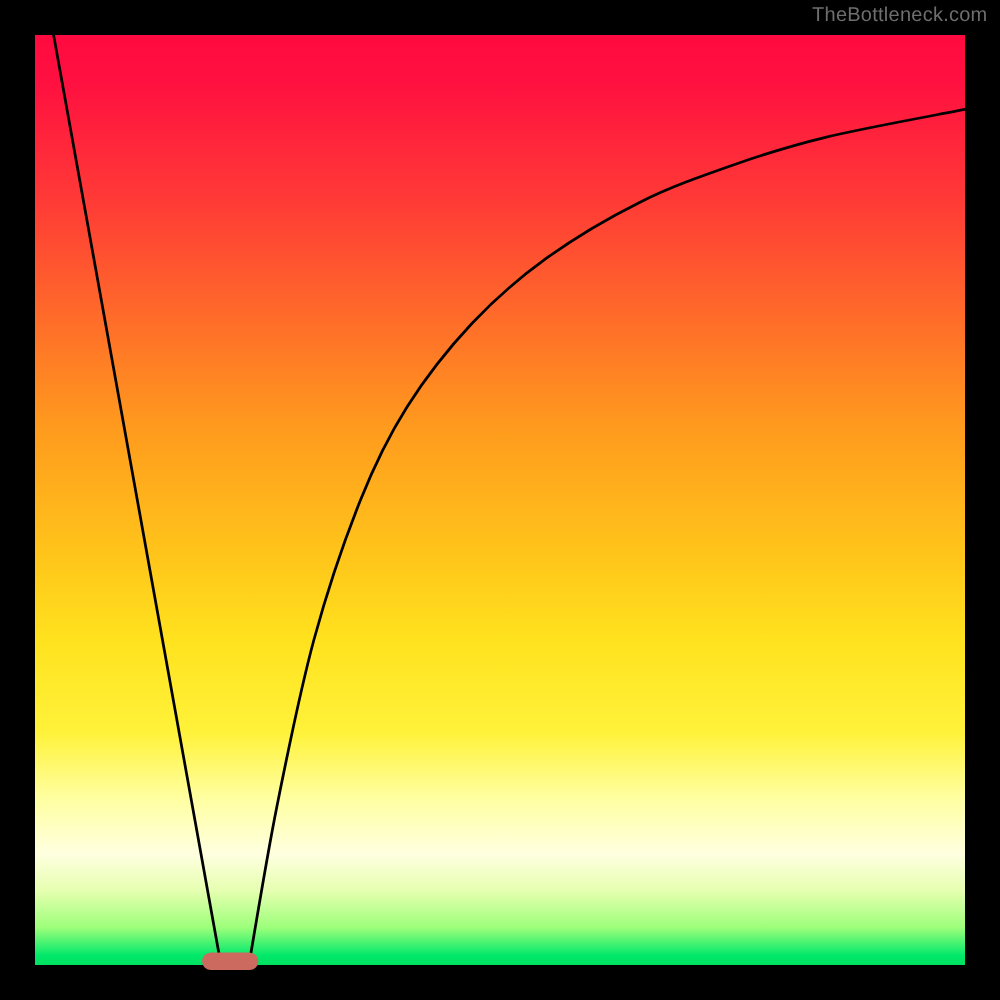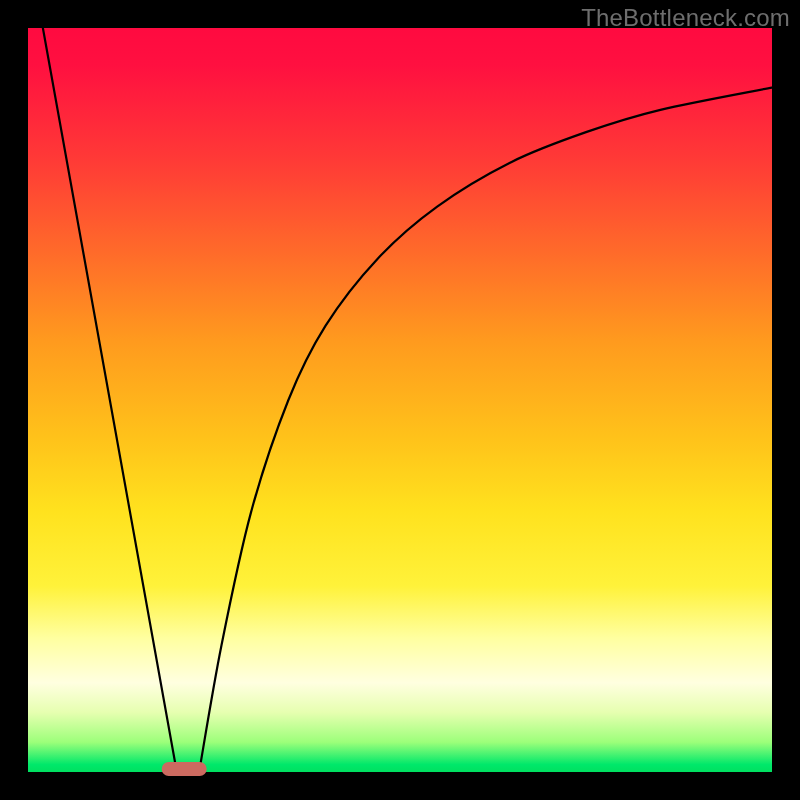--- a/index.html
+++ b/index.html
@@ -45,21 +45,21 @@
     left: 0;
     top: 0;
     width: 744px;
     height: 744px;
   }
   .watermark {
     position: absolute;
     top: 4px;
     right: 10px;
     color: #6e6e6e;
-    font-size: 24px;
+    font-size: 16px;
     font-weight: 500;
     letter-spacing: 0.2px;
     user-select: none;
   }
   .marker {
     position: absolute;
     width: 42px;
     height: 14px;
     background: #cc6a60;
     border-radius: 7px;

